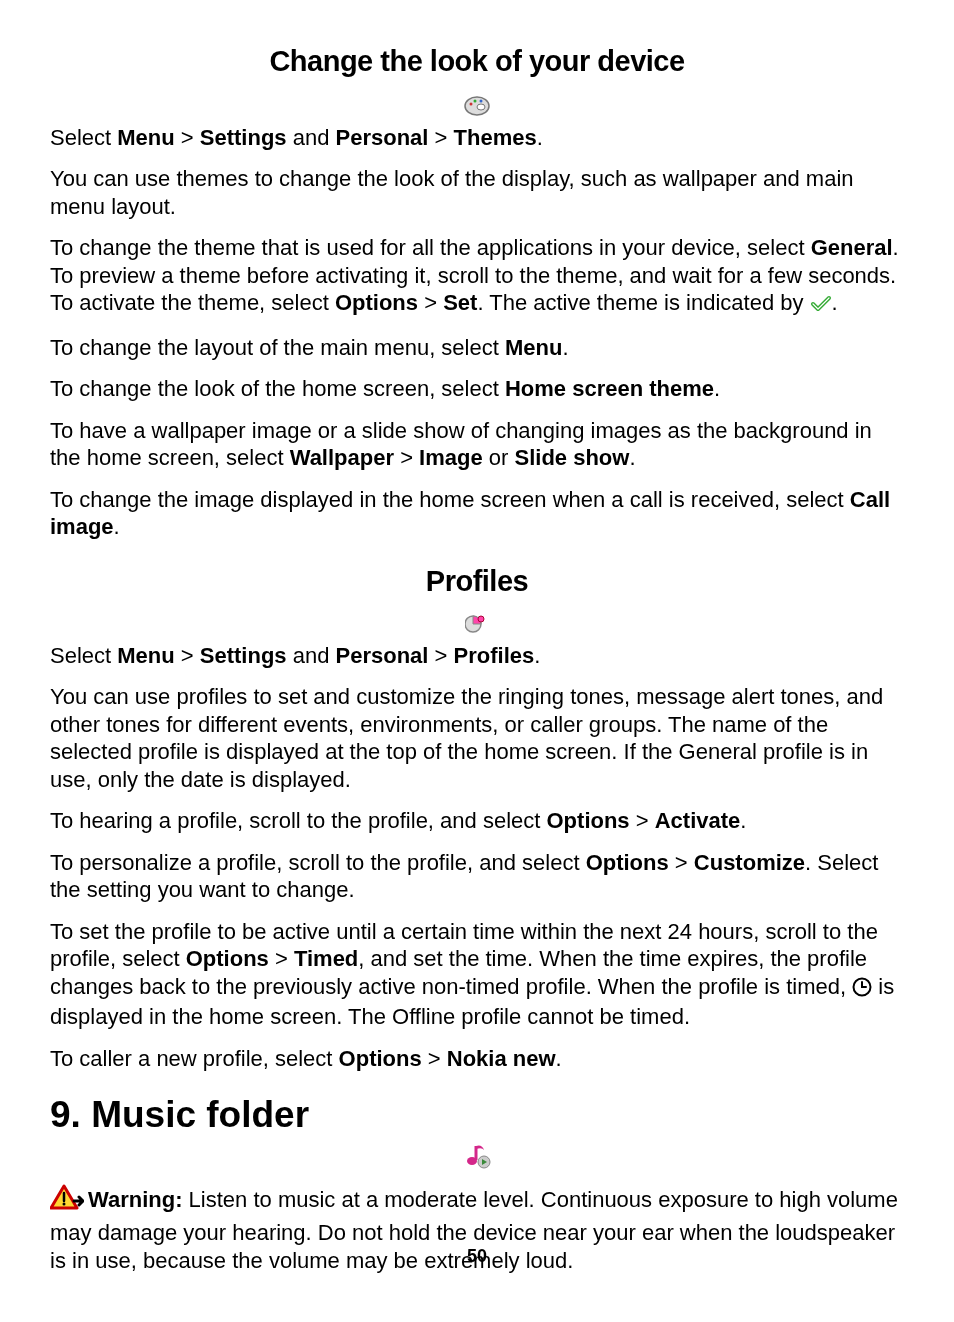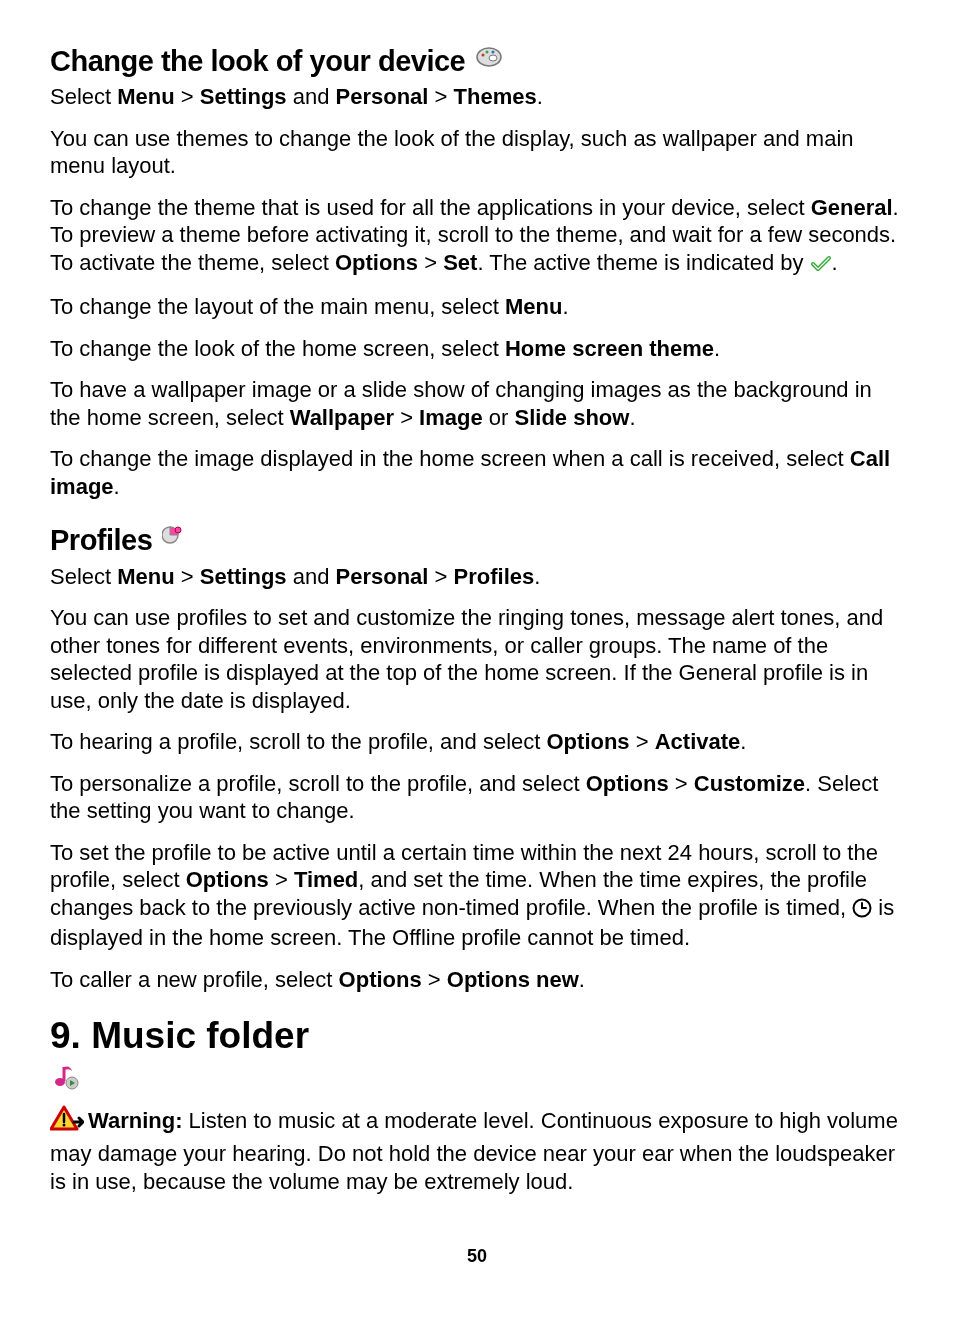--- a/index.html
+++ b/index.html
@@ -28,21 +28,21 @@
     margin-bottom: 4px;
   }
   h2.sub-title {
     font-size: 28px;
     font-weight: bold;
     margin-top: 2px;
     margin-bottom: 6px;
   }
   p { margin-bottom: 14px; }
   b { font-weight: bold; }
-  .row { display: flex; align-items: center; gap: 10px; }
+  .row { display: flex; align-items: center; gap: 10px; flex-direction: column; }
   .icon { display: inline-block; vertical-align: middle; }
   .footer {
     position: absolute;
     bottom: 55px;
     left: 50px;
     right: 50px;
     display: flex;
     justify-content: center;
     font-weight: bold;
     font-size: 18px;
@@ -121,21 +121,21 @@
 </p>
 
 <p>
   <span>To set the profile to be active until a certain time within the next 24 hours, scroll to the profile, select </span><b>Options</b><span> &gt; </span><b>Timed</b><span>, and set the time. When the time expires, the profile changes back to the previously active non-timed profile. When the profile is timed, </span><span class="inline-icon"><svg width="20" height="20" viewBox="0 0 20 20">
         <circle cx="10" cy="10" r="8.5" fill="none" stroke="#000" stroke-width="2"></circle>
         <path d="M10 5 L10 10 L14 10" fill="none" stroke="#000" stroke-width="2" stroke-linecap="round"></path>
       </svg></span><span> is displayed in the home screen. The Offline profile cannot be timed.</span>
 </p>
 
 <p>
-  <span>To caller a new profile, select </span><b>Options</b><span> &gt; </span><b>Options new</b>.
+  <span>To caller a new profile, select </span><b>Options</b><span> &gt; </span><b>Nokia new</b>.
 </p>
 
 <h1 class="chapter-title">9.   Music folder</h1>
 
 <div class="row">
   <span class="icon">
     <svg width="30" height="28" viewBox="0 0 30 28">
       <path d="M14 4 L14 18" stroke="#d4278a" stroke-width="3" fill="none"></path>
       <path d="M14 4 Q20 2 22 8 Q20 5 14 7" fill="#d4278a"></path>
       <ellipse cx="10" cy="19" rx="5" ry="4" fill="#d4278a"></ellipse>

